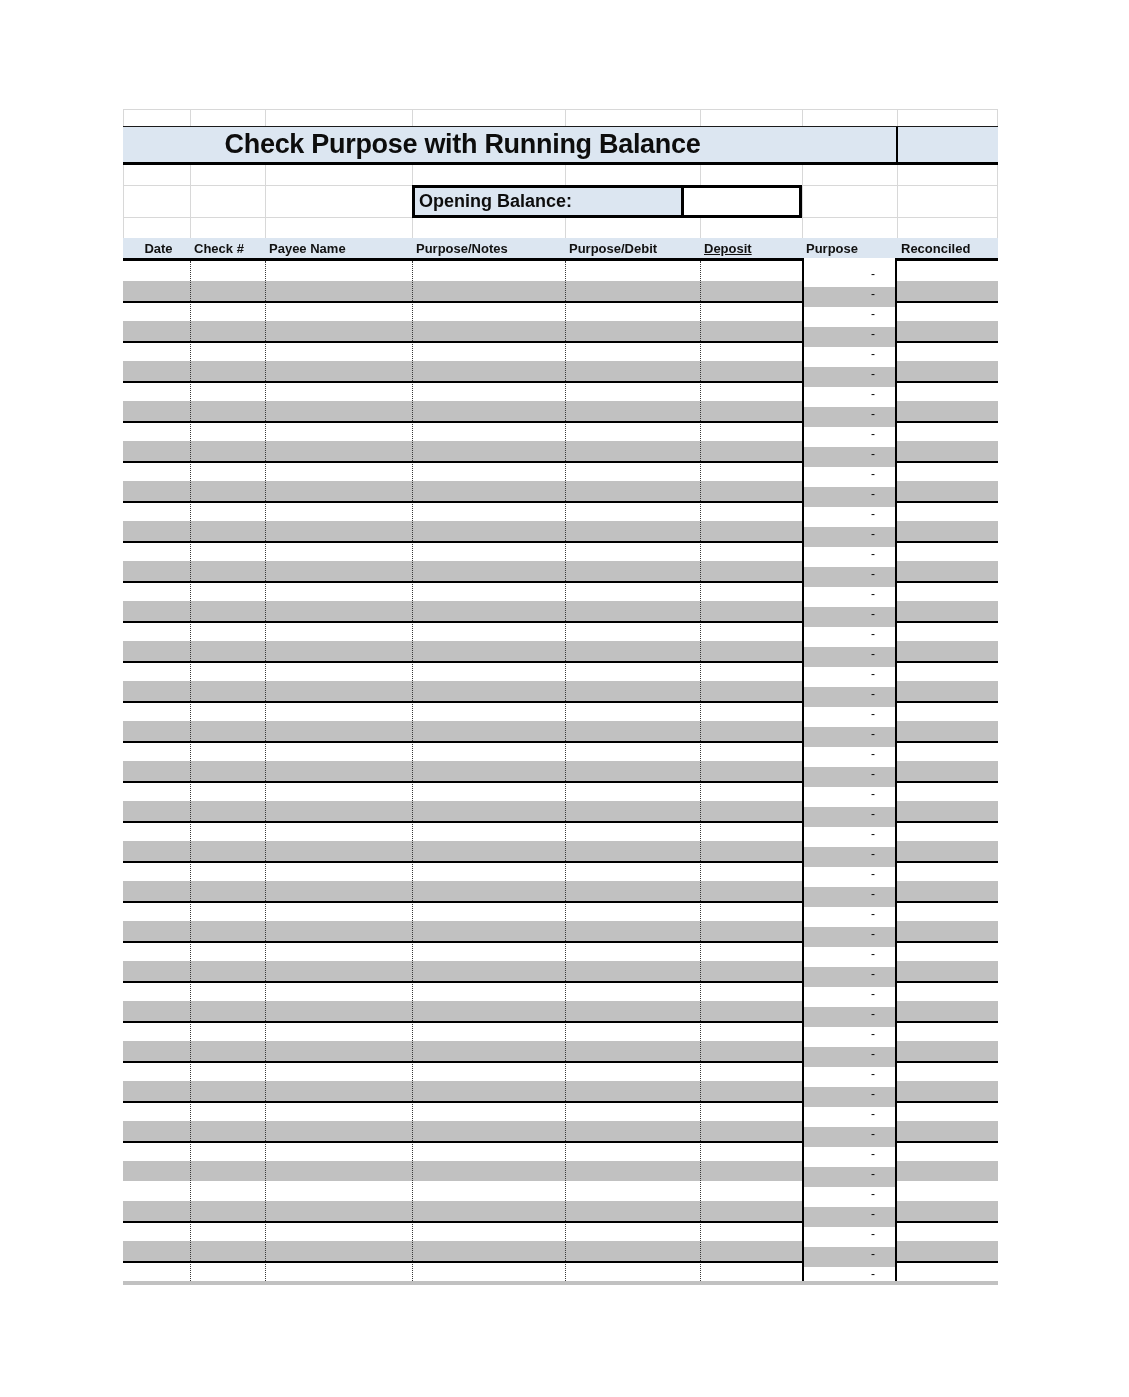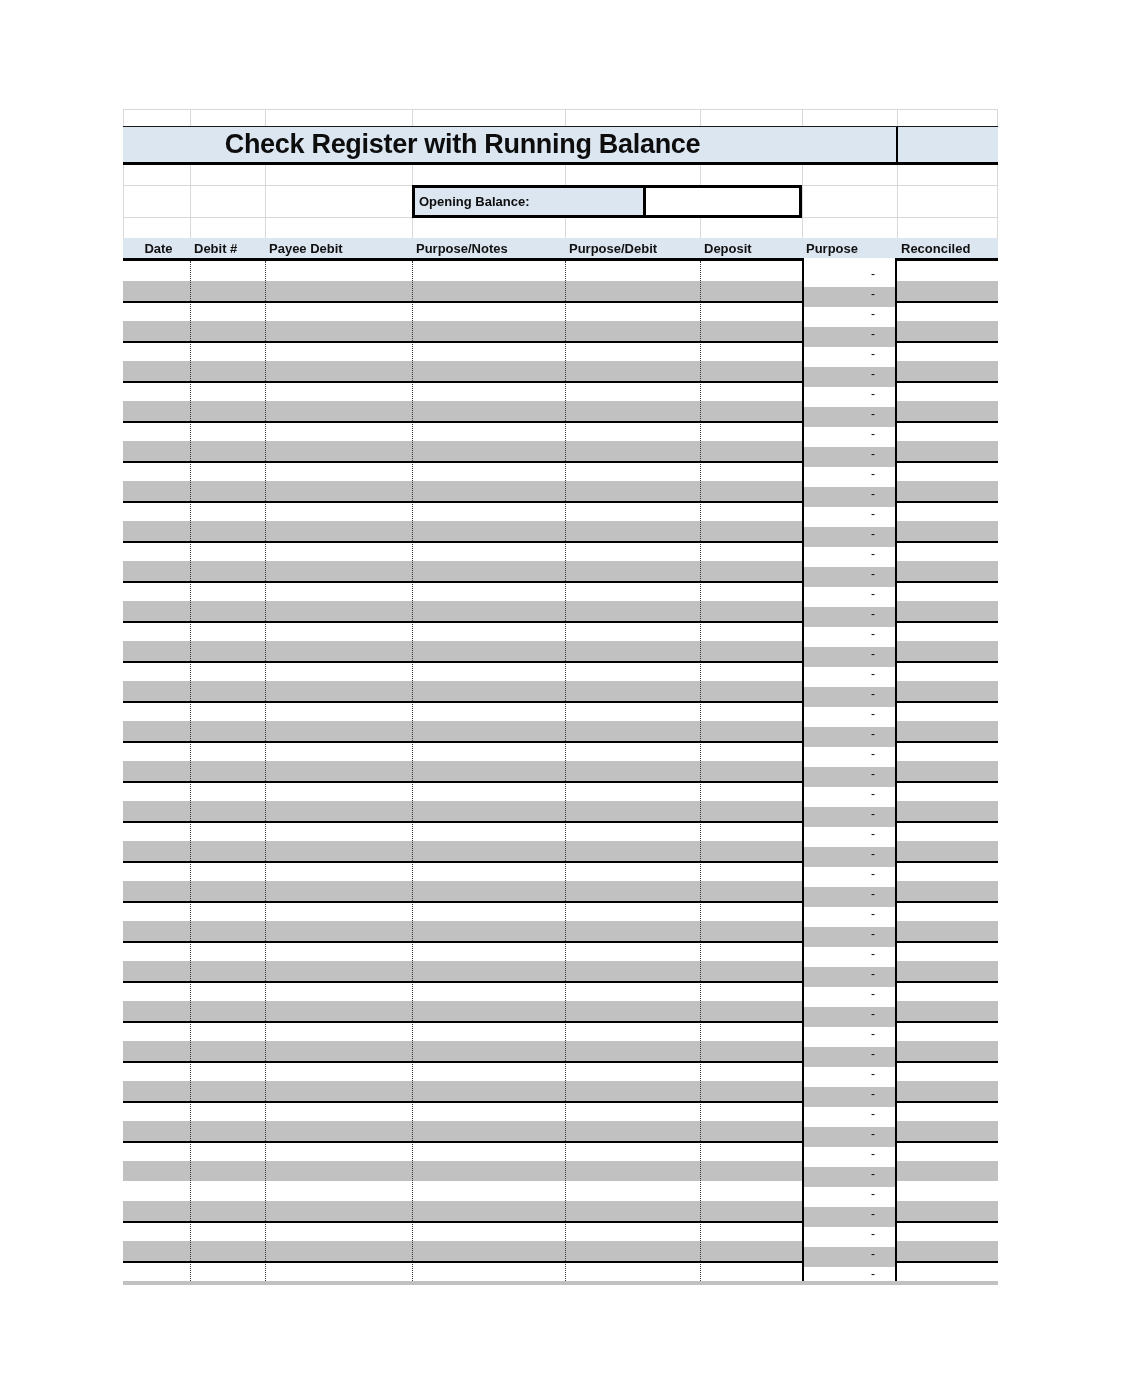--- a/index.html
+++ b/index.html
@@ -15,32 +15,32 @@
   .band-topborder{position:absolute;left:123px;top:126px;width:875px;height:1px;background:#1b1b1b;}
   .band-fill{position:absolute;left:123px;top:127px;width:875px;height:35px;background:var(--blue);}
   .band-divider{position:absolute;left:896px;top:127px;width:2px;height:35px;background:#000;}
   .band-thick{position:absolute;left:123px;top:162px;width:875px;height:3px;background:#000;}
   .title-text{position:absolute;left:123px;top:127px;width:679px;height:35px;line-height:35px;
     text-align:center;font-size:27px;font-weight:700;letter-spacing:-0.3px;color:#0d0d0d;}
 
   
   .ob-box{position:absolute;left:412px;top:185px;width:390px;height:33px;border:3px solid #000;
     display:flex;background:#fff;}
-  .ob-label{width:228px;background:var(--blue);font-size:13px;font-weight:700;color:#0d0d0d;
+  .ob-label{width:266px;background:var(--blue);font-size:18px;font-weight:700;color:#0d0d0d;
     line-height:27px;padding-left:4px;white-space:nowrap;overflow:hidden;}
   .ob-sep{width:3px;background:#000;}
   .ob-value{flex:1;background:#fff;}
 
   
   .header-band{position:absolute;left:123px;top:238px;width:875px;height:20px;background:var(--blue);
     display:flex;}
   .hcell{font-size:13px;font-weight:700;color:#111;line-height:21px;padding-left:4px;
     white-space:nowrap;overflow:visible;}
   .hc0{width:67px;text-align:center;}.hc1{width:75px;}.hc2{width:147px;}.hc3{width:153px;}
-  .hc4{width:135px;}.hc5{width:102px;}.hc6{width:95px;}.hc7{width:101px;}
+  .hc4{width:135px;}.hc5{width:102px;text-decoration:underline;}.hc6{width:95px;}.hc7{width:101px;}
   .underline-left{position:absolute;left:123px;top:258px;width:679px;height:3px;background:#000;}
   .underline-right{position:absolute;left:897px;top:258px;width:101px;height:3px;background:#000;}
 
   
   .data-area{position:absolute;left:123px;top:261px;width:875px;height:1024px;overflow:hidden;z-index:1;}
   .row{width:100%;height:20px;}
   .row-white{background:#fff;}
   .row-gray{background:var(--gray);}
   .pairline{position:absolute;left:0;width:875px;height:2px;background:#000;}
   .dotsep{position:absolute;top:0;height:1020px;width:0;border-left:1px dotted #3a3a3a;}
@@ -69,21 +69,21 @@
       <div class="faint-v" style="left: 700px; top: 109px; height: 17px;"></div>
       <div class="faint-v" style="left: 802px; top: 109px; height: 17px;"></div>
       <div class="faint-v" style="left: 897px; top: 109px; height: 17px;"></div>
       <div class="faint-v" style="left: 997px; top: 109px; height: 17px;"></div>
     </div>
 
   <div class="band-topborder"></div>
   <div class="band-fill"></div>
   <div class="band-divider"></div>
   <div class="band-thick"></div>
-  <div class="title-text">Check Register with Running Balance</div>
+  <div class="title-text">Check Purpose with Running Balance</div>
 
   <div id="spacer-grid">
       <div class="faint-h" style="left: 123px; top: 185px; width: 875px;"></div>
       <div class="faint-h" style="left: 123px; top: 217px; width: 875px;"></div>
       <div class="faint-v" style="left: 123px; top: 165px; height: 73px;"></div>
       <div class="faint-v" style="left: 190px; top: 165px; height: 73px;"></div>
       <div class="faint-v" style="left: 265px; top: 165px; height: 73px;"></div>
       <div class="faint-v" style="left: 412px; top: 165px; height: 73px;"></div>
       <div class="faint-v" style="left: 565px; top: 165px; height: 73px;"></div>
       <div class="faint-v" style="left: 700px; top: 165px; height: 73px;"></div>
@@ -93,22 +93,22 @@
     </div>
 
   <div class="ob-box">
     <div class="ob-label">Opening Balance:</div>
     <div class="ob-sep"></div>
     <div class="ob-value"></div>
   </div>
 
   <div class="header-band">
     <div class="hcell hc0">Date</div>
-    <div class="hcell hc1">Debit #</div>
-    <div class="hcell hc2">Payee Debit</div>
+    <div class="hcell hc1">Check #</div>
+    <div class="hcell hc2">Payee Name</div>
     <div class="hcell hc3">Purpose/Notes</div>
     <div class="hcell hc4">Purpose/Debit</div>
     <div class="hcell hc5">Deposit</div>
     <div class="hcell hc6">Purpose</div>
     <div class="hcell hc7">Reconciled</div>
   </div>
   <div class="underline-left"></div>
   <div class="underline-right"></div>
 
   <div class="data-area">

